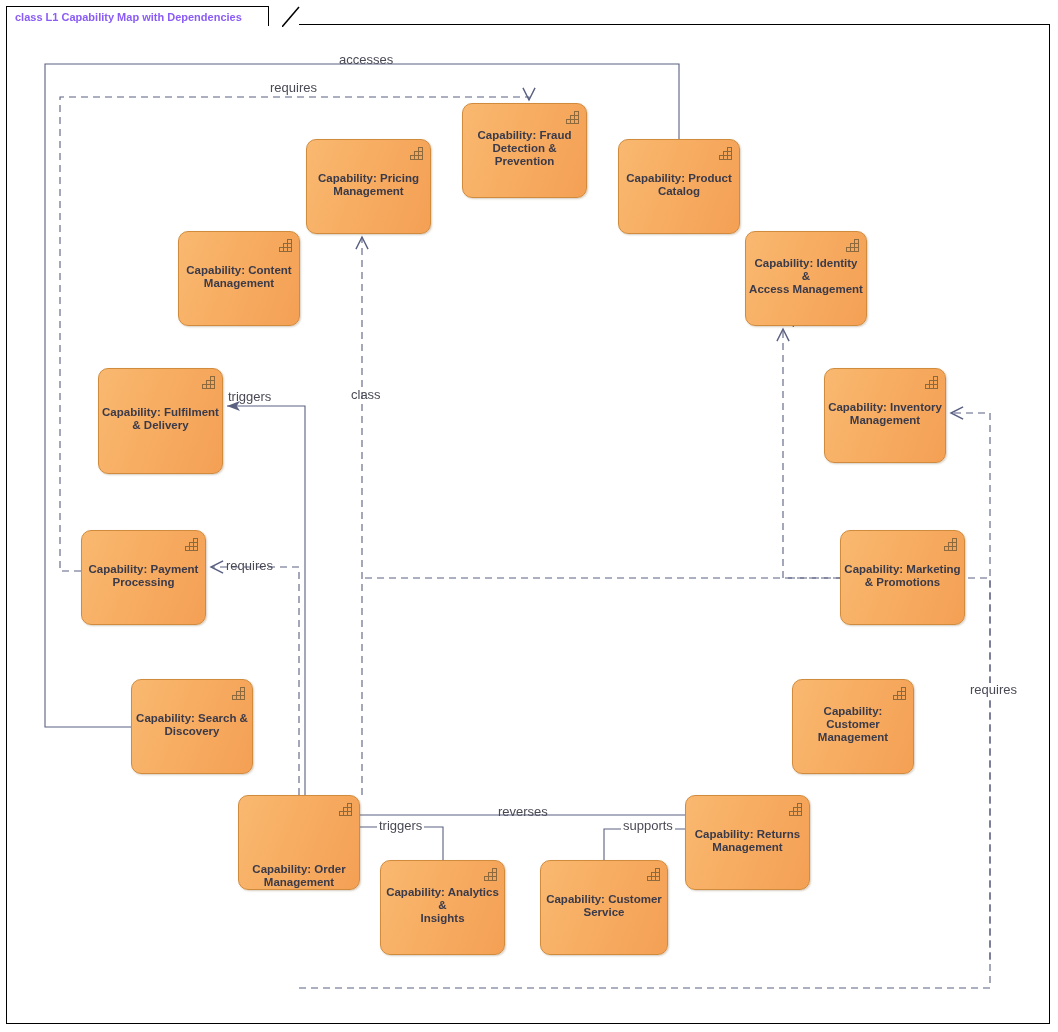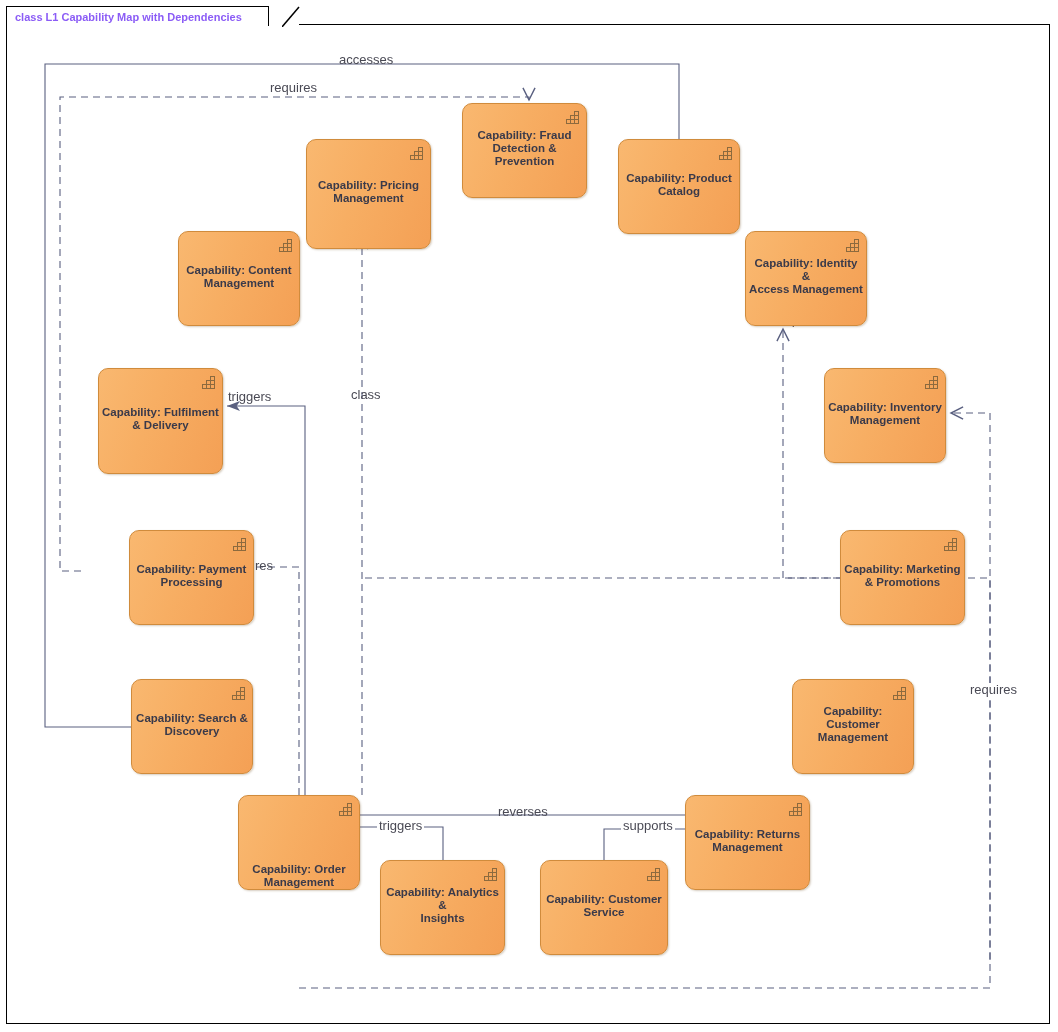--- a/index.html
+++ b/index.html
@@ -151,21 +151,21 @@
       <path d="M 360,827 L 443,827 L 443,860"></path>
 
       <path d="M 360,815 L 747,815 L 747,795"></path>
 
       <path d="M 685,829 L 604,829 L 604,860"></path>
 
     </g>
   </svg>
 
   <div id="nodes-root">
-      <div class="node" style="left: 306px; top: 139px; width: 125px; height: 110px;">
+      <div class="node" style="left: 306px; top: 139px; width: 125px; height: 95px;">
         <span class="node-icon"><svg viewBox="0 0 15 14">
             <g fill="none" stroke="#8C6A3E" stroke-width="1">
               <rect x="9.5" y="1.5" width="4" height="4"></rect>
               <rect x="5.5" y="5.5" width="4" height="4"></rect>
               <rect x="9.5" y="5.5" width="4" height="4"></rect>
               <rect x="1.5" y="9.5" width="4" height="4"></rect>
               <rect x="5.5" y="9.5" width="4" height="4"></rect>
               <rect x="9.5" y="9.5" width="4" height="4"></rect>
             </g>
           </svg></span>
@@ -263,21 +263,21 @@
               <rect x="5.5" y="5.5" width="4" height="4"></rect>
               <rect x="9.5" y="5.5" width="4" height="4"></rect>
               <rect x="1.5" y="9.5" width="4" height="4"></rect>
               <rect x="5.5" y="9.5" width="4" height="4"></rect>
               <rect x="9.5" y="9.5" width="4" height="4"></rect>
             </g>
           </svg></span>
         <span class="node-label">Capability: Marketing
 &amp; Promotions</span>
       </div>
-      <div class="node" style="left: 81px; top: 530px; width: 125px; height: 95px; margin-left: 48px;">
+      <div class="node" style="left: 81px; top: 530px; width: 125px; height: 95px;">
         <span class="node-icon"><svg viewBox="0 0 15 14">
             <g fill="none" stroke="#8C6A3E" stroke-width="1">
               <rect x="9.5" y="1.5" width="4" height="4"></rect>
               <rect x="5.5" y="5.5" width="4" height="4"></rect>
               <rect x="9.5" y="5.5" width="4" height="4"></rect>
               <rect x="1.5" y="9.5" width="4" height="4"></rect>
               <rect x="5.5" y="9.5" width="4" height="4"></rect>
               <rect x="9.5" y="9.5" width="4" height="4"></rect>
             </g>
           </svg></span>

